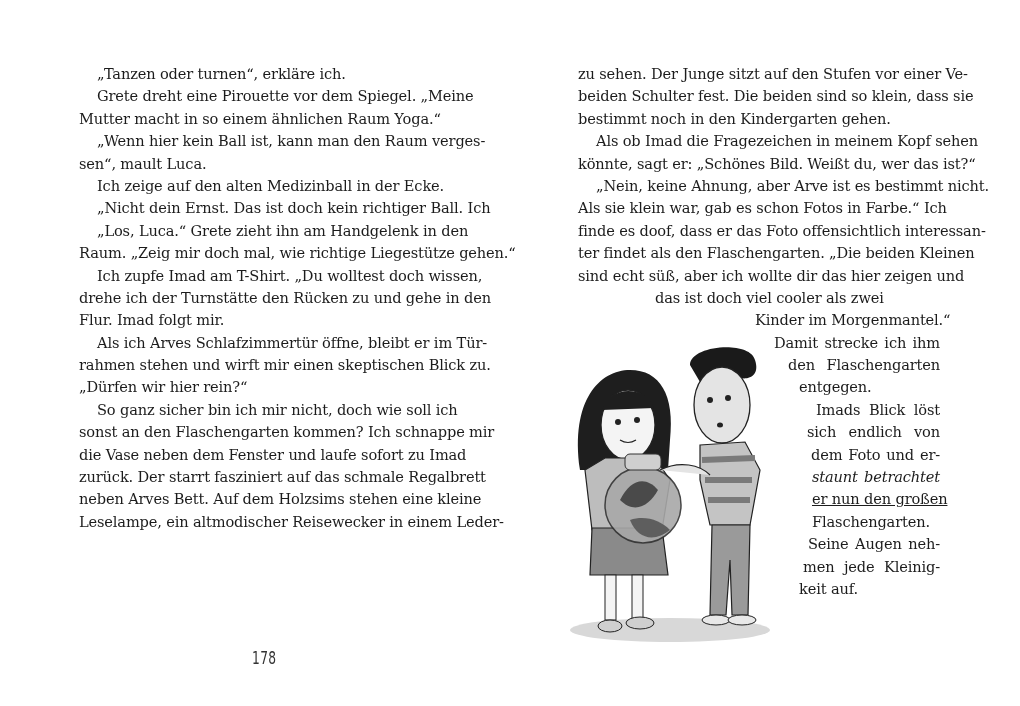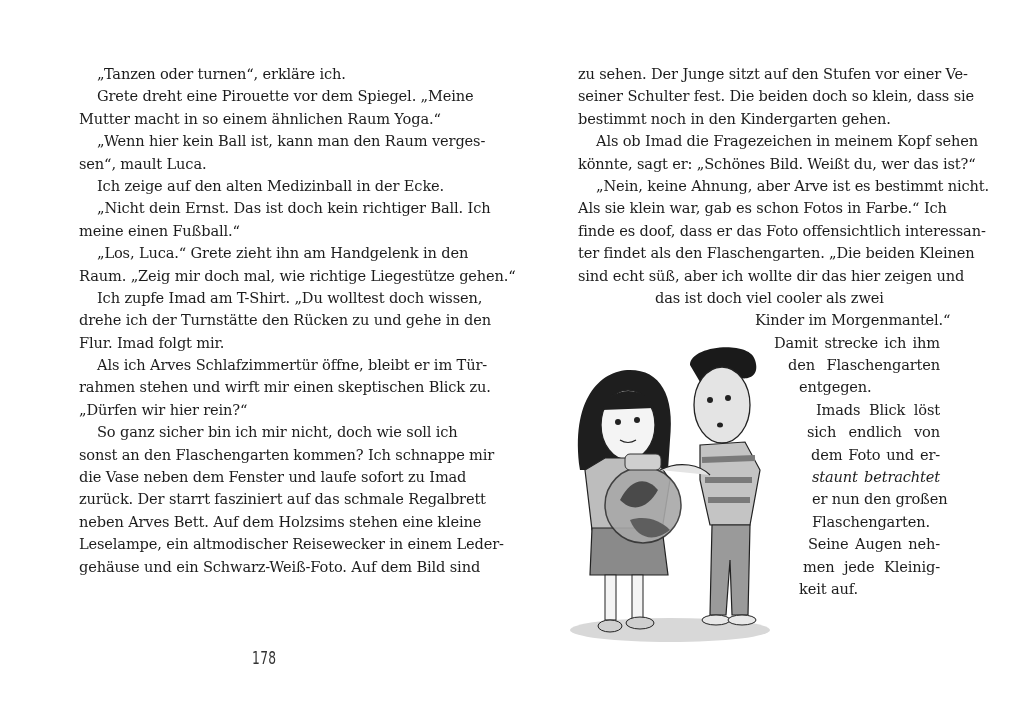--- a/index.html
+++ b/index.html
@@ -23,36 +23,34 @@
 
 <div class="page page-left">
   <div class="col" id="left-col">
       <span class="line indent last">„Tanzen oder turnen“, erkläre ich.</span>
       <span class="line indent">Grete dreht eine Pirouette vor dem Spiegel. „Meine</span>
       <span class="line last">Mutter macht in so einem ähnlichen Raum Yoga.“</span>
       <span class="line indent">„Wenn hier kein Ball ist, kann man den Raum verges-</span>
       <span class="line last">sen“, mault Luca.</span>
       <span class="line indent last">Ich zeige auf den alten Medizinball in der Ecke.</span>
       <span class="line indent">„Nicht dein Ernst. Das ist doch kein richtiger Ball. Ich</span>
-      <span class="line last">meine einen Fußball.“</span>
       <span class="line indent">„Los, Luca.“ Grete zieht ihn am Handgelenk in den</span>
       <span class="line last">Raum. „Zeig mir doch mal, wie richtige Liegestütze gehen.“</span>
       <span class="line indent">Ich zupfe Imad am T-Shirt. „Du wolltest doch wissen,</span>
       <span class="line">drehe ich der Turnstätte den Rücken zu und gehe in den</span>
       <span class="line last">Flur. Imad folgt mir.</span>
       <span class="line indent">Als ich Arves Schlafzimmertür öffne, bleibt er im Tür-</span>
       <span class="line">rahmen stehen und wirft mir einen skeptischen Blick zu.</span>
       <span class="line last">„Dürfen wir hier rein?“</span>
       <span class="line indent">So ganz sicher bin ich mir nicht, doch wie soll ich</span>
       <span class="line">sonst an den Flaschengarten kommen? Ich schnappe mir</span>
       <span class="line">die Vase neben dem Fenster und laufe sofort zu Imad</span>
       <span class="line">zurück. Der starrt fasziniert auf das schmale Regalbrett</span>
       <span class="line">neben Arves Bett. Auf dem Holzsims stehen eine kleine</span>
       <span class="line">Leselampe, ein altmodischer Reisewecker in einem Leder-</span>
-      <span class="line">gehäuse und ein Schwarz-Weiß-Foto. Auf dem Bild sind</span>
     </div>
   <div class="page-number">178</div>
 </div>
 
 <div class="page page-right">
   <svg class="illus" viewBox="0 0 240 320">
 
     <ellipse cx="120" cy="300" rx="100" ry="12" fill="#d8d8d8"></ellipse>
 
     <path d="M30,140 C20,70 50,40 80,40 C110,40 125,65 120,110 L118,140 Z" fill="#1e1e1e"></path>
@@ -84,37 +82,37 @@
     <ellipse cx="170" cy="95" rx="3" ry="2.5" fill="#222"></ellipse>
     <path d="M150,115 L195,112 L210,140 L200,195 L160,195 L150,150 Z" fill="#c4c4c4" stroke="#222" stroke-width="1.2"></path>
     <path d="M152,130 L205,128 M155,150 L202,150 M158,170 L200,170" stroke="#7a7a7a" stroke-width="6"></path>
     <path d="M110,140 C130,130 150,135 160,145" stroke="#222" fill="#e4e4e4" stroke-width="1.2"></path>
     <path d="M162,195 L200,195 L198,285 L182,285 L180,230 L176,285 L160,285 Z" fill="#9a9a9a" stroke="#222" stroke-width="1.2"></path>
     <ellipse cx="166" cy="290" rx="14" ry="5" fill="#e8e8e8" stroke="#222"></ellipse>
     <ellipse cx="192" cy="290" rx="14" ry="5" fill="#e8e8e8" stroke="#222"></ellipse>
   </svg>
   <div class="col" id="right-col">
       <span class="line">zu sehen. Der Junge sitzt auf den Stufen vor einer Ve-</span>
-      <span class="line">seiner Schulter fest. Die beiden doch so klein, dass sie</span>
+      <span class="line">beiden Schulter fest. Die beiden sind so klein, dass sie</span>
       <span class="line last">bestimmt noch in den Kindergarten gehen.</span>
       <span class="line indent">Als ob Imad die Fragezeichen in meinem Kopf sehen</span>
       <span class="line last">könnte, sagt er: „Schönes Bild. Weißt du, wer das ist?“</span>
       <span class="line indent">„Nein, keine Ahnung, aber Arve ist es bestimmt nicht.</span>
       <span class="line">Als sie klein war, gab es schon Fotos in Farbe.“ Ich</span>
       <span class="line">finde es doof, dass er das Foto offensichtlich interessan-</span>
       <span class="line">ter findet als den Flaschengarten. „Die beiden Kleinen</span>
       <span class="line">sind echt süß, aber ich wollte dir das hier zeigen und</span>
       <span class="line" style="margin-left: 77px; width: 204px;">das ist doch viel cooler als zwei</span>
       <span class="line" style="margin-left: 177px; width: 185px;">Kinder im Morgenmantel.“</span>
       <span class="line" style="margin-left: 196px; width: 166px;">Damit strecke ich ihm</span>
       <span class="line" style="margin-left: 210px; width: 152px;">den Flaschengarten</span>
       <span class="line last" style="margin-left: 221px; width: 141px;">entgegen.</span>
       <span class="line" style="margin-left: 238px; width: 124px;">Imads Blick löst</span>
       <span class="line" style="margin-left: 229px; width: 133px;">sich endlich von</span>
       <span class="line" style="margin-left: 233px; width: 129px;">dem Foto und er-</span>
       <span class="line" style="margin-left: 234px; width: 128px; font-style: italic;">staunt betrachtet</span>
-      <span class="line" style="margin-left: 234px; width: 128px;">er nun den großen</span>
+      <span class="line" style="margin-left: 234px; width: 128px; text-decoration: underline;">er nun den großen</span>
       <span class="line" style="margin-left: 234px; width: 128px;">Flaschengarten.</span>
       <span class="line" style="margin-left: 230px; width: 132px;">Seine Augen neh-</span>
       <span class="line" style="margin-left: 225px; width: 137px;">men jede Kleinig-</span>
       <span class="line last" style="margin-left: 221px; width: 141px;">keit auf.</span>
     </div>
 </div>
 
 </body></html>

